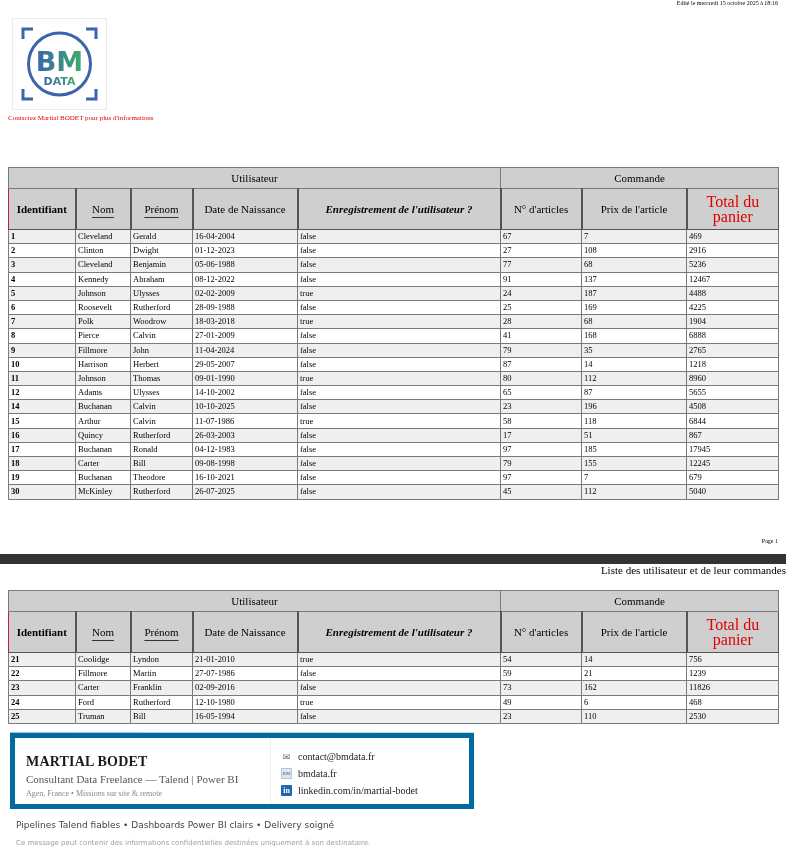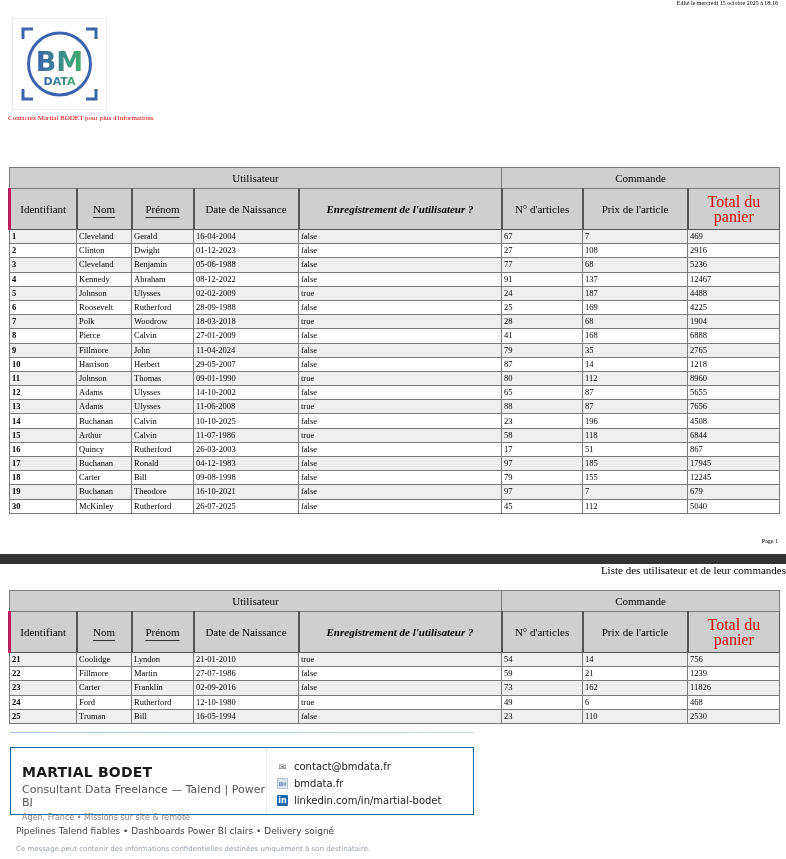--- a/index.html
+++ b/index.html
@@ -4,34 +4,34 @@
 <style>
   html, body { margin: 0; padding: 0; background: #ffffff; }
   body { width: 786px; height: 859px; position: relative; overflow: hidden; font-family: "Liberation Serif", "DejaVu Serif", serif; color: #000; }
   .edited { position: absolute; top: 0; right: 8px; font-size: 6px; color: #000; }
   .logo-box { position: absolute; left: 12px; top: 18px; width: 93px; height: 90px; border: 1px solid #ececec; background: #fff; }
   .contact-note { position: absolute; left: 8px; top: 114px; font-size: 7px; color: #e00000; }
   table.data { position: absolute; left: 8px; width: 770px; border-collapse: collapse; table-layout: fixed; font-size: 9px; }
   table.data th, table.data td { border: 1px solid #7a7a7a; }
   table.data tr.group th { background: #cfcfcf; font-weight: normal; font-size: 11px; height: 18px; border-color: #7a7a7a; }
   table.data tr.cols th { background: #cfcfcf; font-weight: normal; font-size: 11px; height: 38px; border-color: #555; border-left: 2px solid #555; }
-  table.data tr.cols th:first-child { border-left: 3px solid #be185d; font-weight: normal; }
+  table.data tr.cols th:first-child { border-left: 1px solid #be185d; font-weight: bold; }
   table.data tr.cols th.ul span { text-decoration: underline; text-decoration-color: #333; text-underline-offset: 4px; }
   table.data tr.cols th.it { font-style: italic; font-weight: bold; }
   table.data tr.cols th.red { color: #e00000; font-size: 16px; line-height: 15px; }
   table.data td { padding: 0 2px; height: 13.2px; line-height: 13px; font-size: 8.5px; white-space: nowrap; overflow: hidden; }
   table.data td.id { font-weight: bold; }
   table.data tbody tr:nth-child(odd) td { background: #efefef; }
   table.data tbody tr:nth-child(even) td { background: #ffffff; }
   .page-num { position: absolute; right: 8px; top: 538px; font-size: 6px; }
   .page-break { position: absolute; left: 0; top: 554px; width: 786px; height: 10px; background: #333333; }
   .list-title { position: absolute; left: 0; top: 564px; width: 786px; text-align: right; font-size: 11px; }
   .sig { position: absolute; left: 10px; top: 732px; width: 464px; font-family: "DejaVu Sans", "Liberation Sans", sans-serif; }
   .sig-topline { height: 1px; background: linear-gradient(90deg, #9fc4e8, #bfe3c8); }
-  .sig-card { display: flex; border: 1px solid #0369a1; margin-top: 14px; height: 66px; background: #fff; }
+  .sig-card { display: flex; border: 5px solid #0369a1; margin-top: 0; height: 66px; background: #fff; font-family: Liberation Serif, serif; }
   .sig-left { flex: 0 0 256px; border-right: 1px solid #ececf2; padding: 16px 0 0 11px; box-sizing: border-box; }
   .sig-name { font-weight: bold; font-size: 14px; color: #1a1a1a; letter-spacing: 0.2px; }
   .sig-role { font-size: 11px; color: #555; margin-top: 3px; }
   .sig-loc { font-size: 8px; color: #888; margin-top: 4px; }
   .sig-right { padding: 10px 0 0 10px; }
   .sig-link { display: flex; align-items: center; font-size: 10px; color: #222; height: 17px; }
   .sig-link .ico { width: 11px; height: 11px; margin-right: 6px; display: inline-flex; align-items: center; justify-content: center; font-size: 9px; }
   .ico-mail { color: #555; }
   .ico-web { background: #dfe6ef; border: 1px solid #b9c6d8; width: 9px !important; height: 9px !important; font-size: 5px !important; color: #3a5fa0; }
   .ico-in { background: #1d66b0; color: #fff; font-weight: bold; font-size: 8px !important; border-radius: 1px; }
@@ -207,30 +207,20 @@
         <td class="id">12</td>
         <td>Adams</td>
         <td>Ulysses</td>
         <td>14-10-2002</td>
         <td>false</td>
         <td>65</td>
         <td>87</td>
         <td>5655</td>
       </tr>
       <tr>
-        <td class="id">13</td>
-        <td>Adams</td>
-        <td>Ulysses</td>
-        <td>11-06-2008</td>
-        <td>true</td>
-        <td>88</td>
-        <td>87</td>
-        <td>7656</td>
-      </tr>
-      <tr>
         <td class="id">14</td>
         <td>Buchanan</td>
         <td>Calvin</td>
         <td>10-10-2025</td>
         <td>false</td>
         <td>23</td>
         <td>196</td>
         <td>4508</td>
       </tr>
       <tr>

